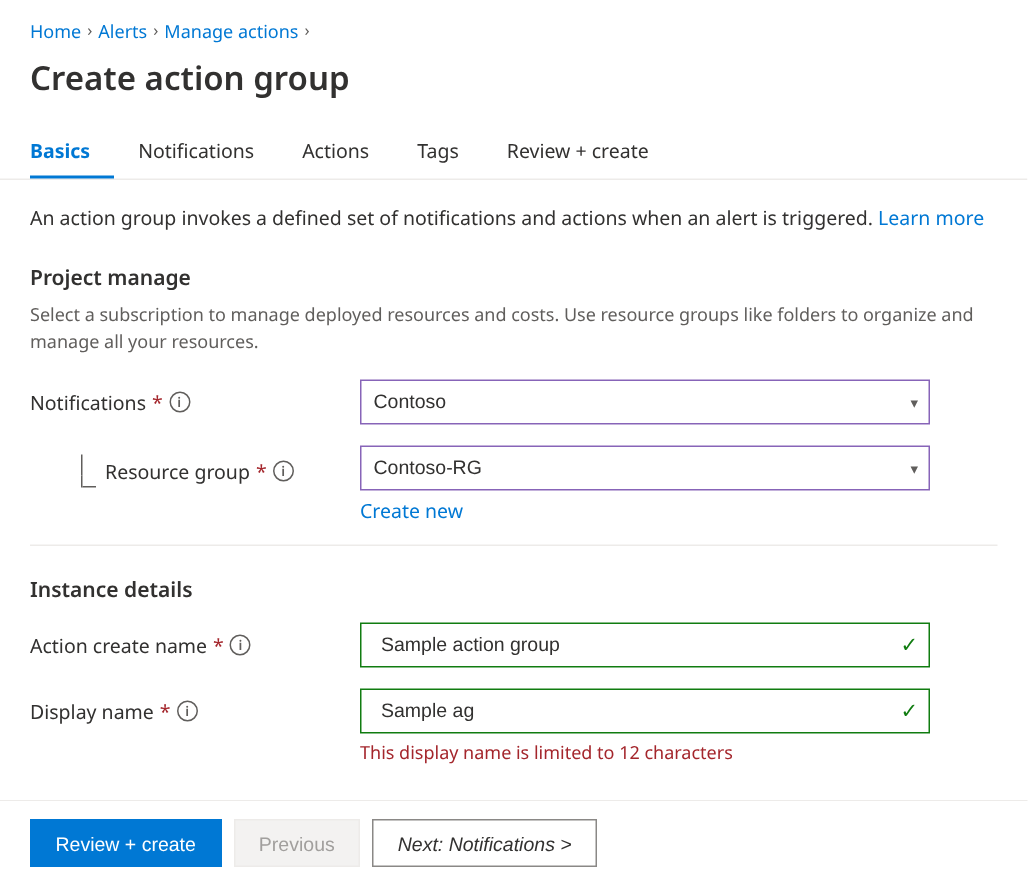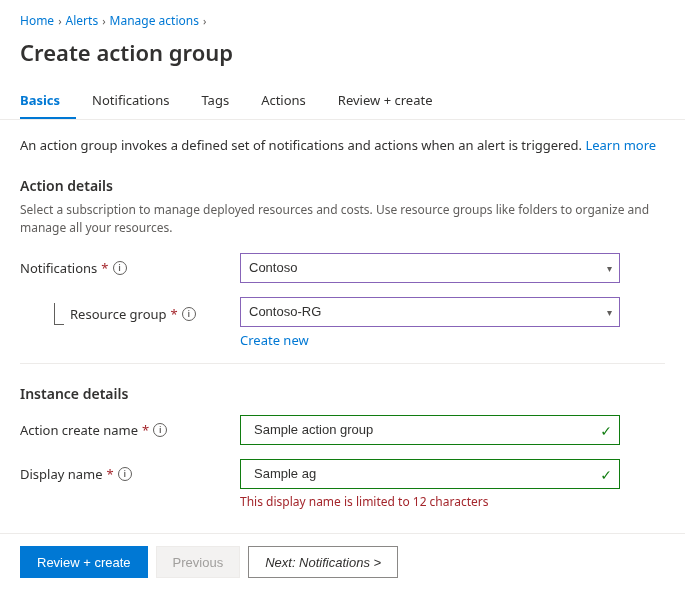--- a/index.html
+++ b/index.html
@@ -245,40 +245,40 @@
 <h1 class="page-title">Create action group</h1>
 
 <div class="tabs">
   <div class="tab active">
     <span>Basics</span>
   </div>
   <div class="tab">
     <span>Notifications</span>
   </div>
   <div class="tab">
+    <span>Actions</span>
+  </div>
+  <div class="tab">
     <span>Tags</span>
-  </div>
-  <div class="tab">
-    <span>Actions</span>
   </div>
   <div class="tab">
     <span>Review + create</span>
   </div>
 </div>
 
 <div class="content-area">
   <div class="content">
 
     <div class="info-banner">
       <span>An action group invokes a defined set of notifications and actions when an alert is triggered.</span>
       <a>Learn more</a>
     </div>
 
     <div>
-      <div class="section-title">Action details</div>
+      <div class="section-title">Project manage</div>
       <div class="section-desc">Select a subscription to manage deployed resources and costs. Use resource groups like folders to organize and manage all your resources.</div>
 
       <div class="form-row">
         <div class="form-label">
           <span>Notifications</span>
           <span class="required">*</span>
           <span class="info-icon">i</span>
         </div>
         <div class="form-control-wrap">
           <div class="select-wrapper active">

